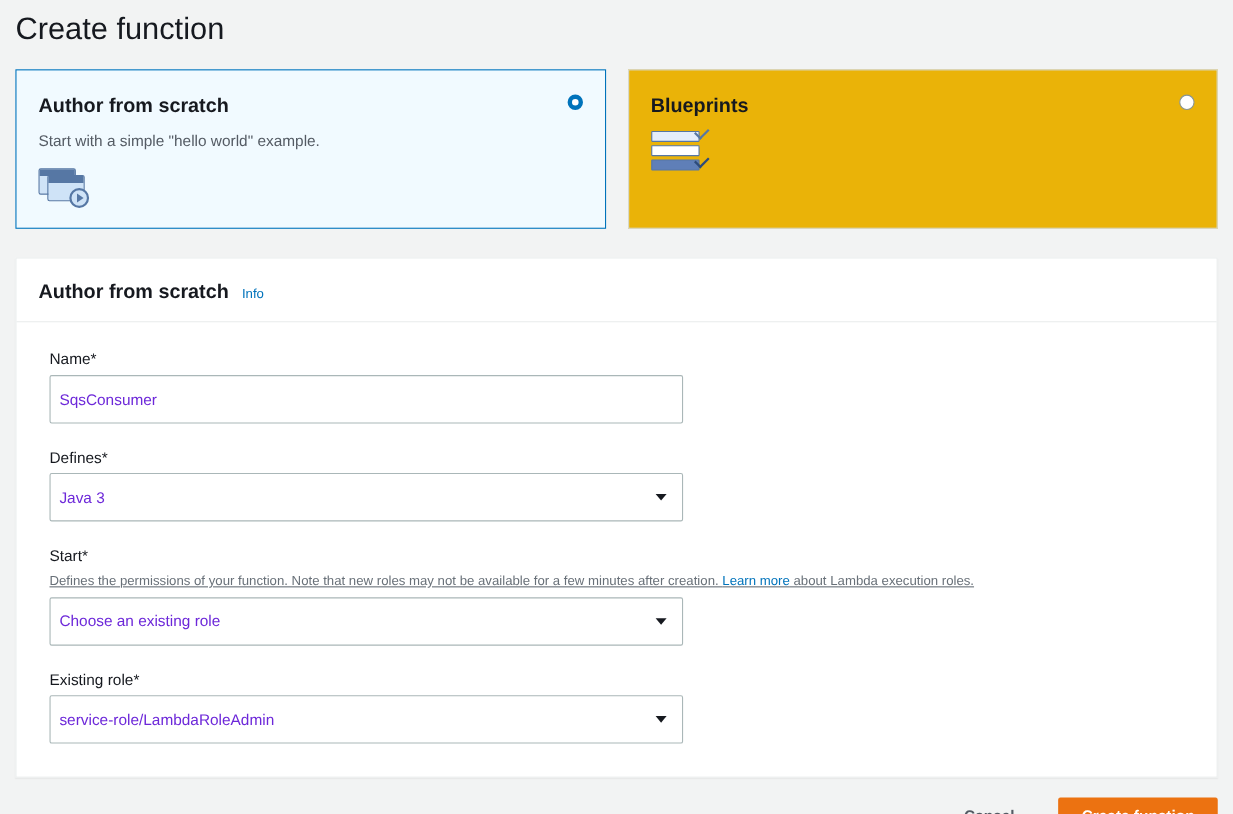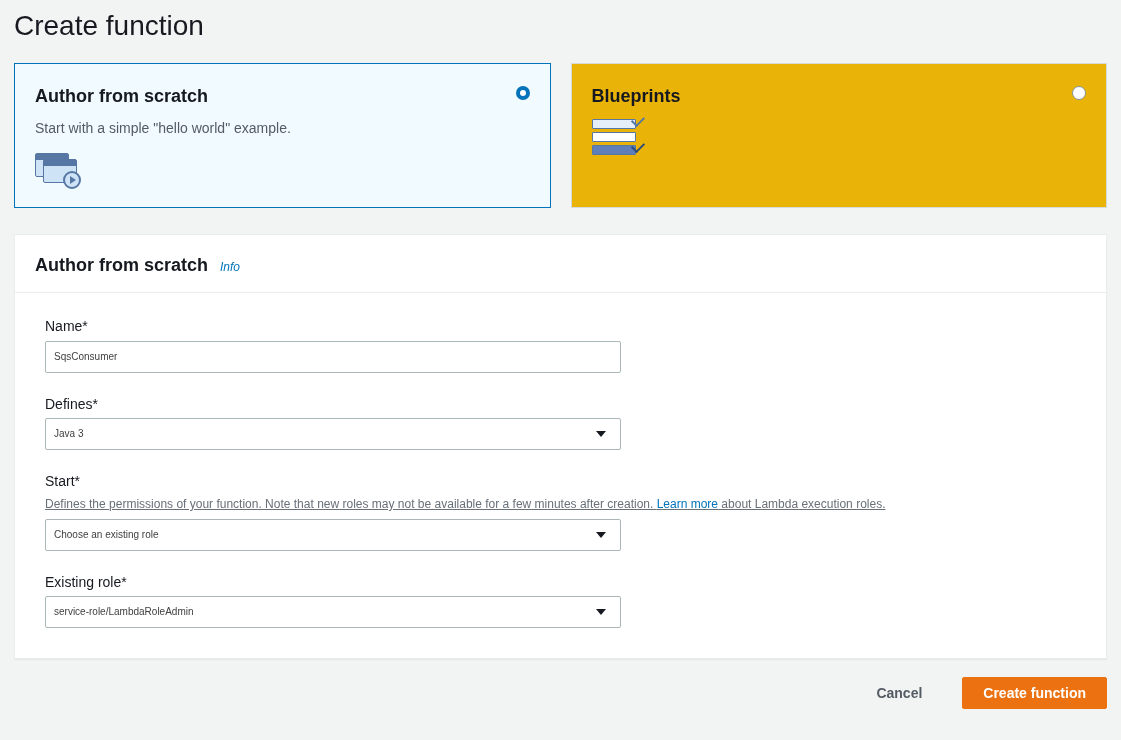--- a/index.html
+++ b/index.html
@@ -73,21 +73,20 @@
     font-size: 18px;
     font-weight: 700;
     display: inline;
   }
   .info-link {
     color: #0073bb;
     font-size: 12px;
     margin-left: 8px;
     vertical-align: middle;
     cursor: pointer;
-    font-style: italic;
   }
   .panel-body {
     padding: 24px 30px 30px;
   }
   .form-group { margin-bottom: 22px; }
   .form-group:last-child { margin-bottom: 0; }
   .label {
     font-size: 14px;
     color: #16191f;
     margin-bottom: 4px;
@@ -95,27 +94,27 @@
   .help {
     font-size: 12px;
     color: #687078;
     margin-bottom: 6px;
     text-decoration: underline;
   }
   .help a { color: #0073bb; text-decoration: none; cursor: pointer; }
   .control { width: 576px; max-width: 100%; position: relative; }
   .input, .select-box {
     width: 100%;
-    height: 32px;
+    height: 44px;
     border: 1px solid #aab7b8;
     border-radius: 2px;
     padding: 4px 8px;
-    font-size: 10px;
+    font-size: 14px;
     font-family: inherit;
-    color: #404040;
+    color: #6d28d9;
     background: #fff;
     display: flex;
     align-items: center;
     justify-content: space-between;
     cursor: pointer;
   }
   .input { cursor: text; }
   .caret {
     width: 0; height: 0;
     border-left: 5px solid transparent;

